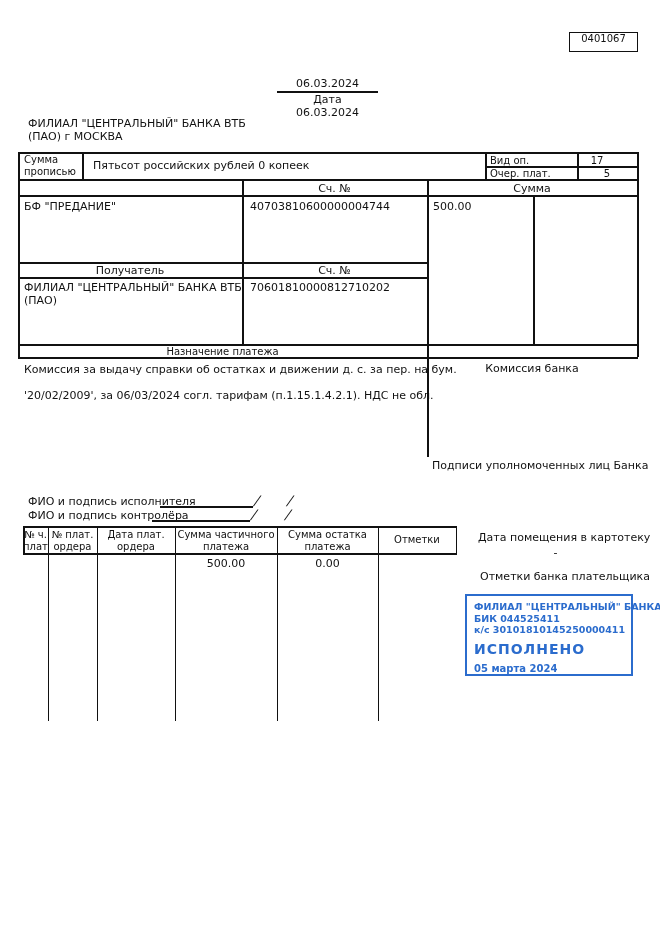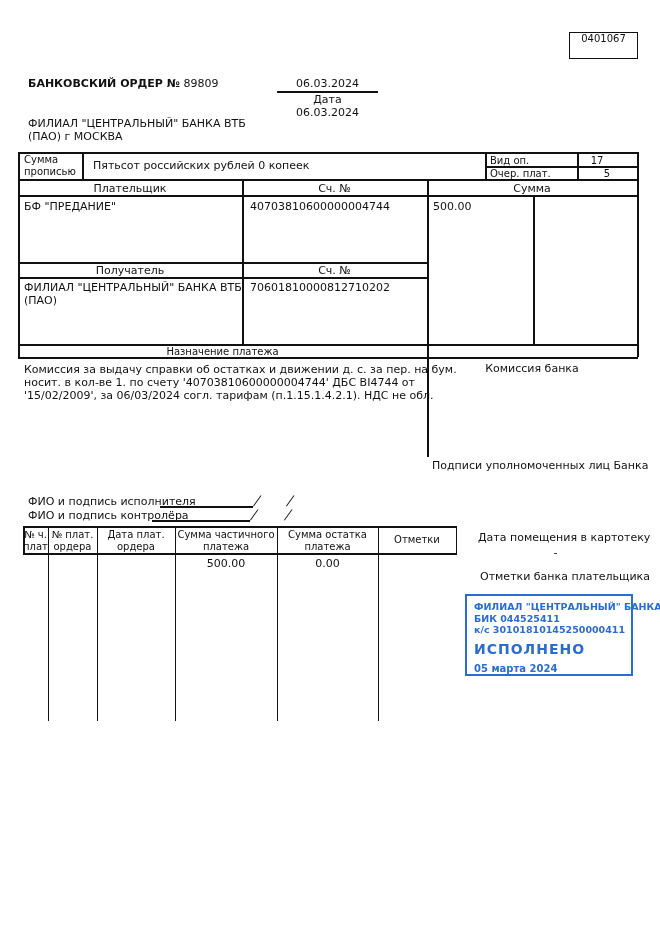--- a/index.html
+++ b/index.html
@@ -15,41 +15,40 @@
   .t{position:absolute;font-size:11px;line-height:13px;white-space:pre;}
   .small{font-size:10px;line-height:11.5px;}
   .ctr{text-align:center;}
   .b{font-weight:bold;}
   .hl{position:absolute;height:1.5px;background:#111;}
   .vl{position:absolute;width:1.5px;background:#111;}
   .vthin{position:absolute;width:1px;background:#111;}
   .ul{position:absolute;height:1.5px;background:#111;}
   .slash{position:absolute;font-size:13px;font-style:italic;transform:skewX(-12deg);}
   #code-box{
-    position:absolute;left:569px;top:32px;width:69px;height:27px;
+    position:absolute;left:569px;top:32px;width:69px;height:20px;
     border:1.8px solid #111;box-sizing:border-box;
     font-size:10px;line-height:11px;text-align:center;
   }
   #stamp{
     position:absolute;left:465px;top:594px;width:168px;height:82px;
     border:2px solid #2b6ccd;box-sizing:border-box;
     color:#2b6ccd;
   }
   .stamp-t{position:absolute;font-size:9.5px;line-height:11px;font-weight:600;white-space:pre;color:#2b6ccd;}
 </style>
 </head>
 <body>
 
 <div id="page">
 
   <div id="code-box">
     <span>0401067</span>
   </div>
 
-  <div class="t" style="left:28px;top:77px;"><span class="b">БАНКОВСКИЙ ОРДЕР №</span><span> <span>89809</span></span></div>
 
   <div class="t ctr" style="left:277px;top:77px;width:101px;">06.03.2024</div>
   <div class="ul" style="left:277px;top:91px;width:101px;"></div>
   <div class="t ctr" style="left:277px;top:93px;width:101px;">Дата</div>
   <div class="t ctr" style="left:277px;top:106px;width:101px;">06.03.2024</div>
 
   <div class="t" style="left:28px;top:117px;">ФИЛИАЛ "ЦЕНТРАЛЬНЫЙ" БАНКА ВТБ</div>
   <div class="t" style="left:28px;top:130px;">(ПАО) г МОСКВА</div>
 
   <div class="hl" style="left:18px;top:152px;width:620px;"></div>
@@ -70,39 +69,37 @@
   <div class="vl" style="left:427px;top:179px;height:278px;"></div>
   <div class="vl" style="left:533px;top:195px;height:149px;"></div>
 
   <div class="t small" style="left:24px;top:154px;"><span>Сумма</span><br><span>прописью</span></div>
   <div class="t" style="left:93px;top:159px;">Пятьсот российских рублей 0 копеек</div>
   <div class="t small" style="left:490px;top:155px;">Вид оп.</div>
   <div class="t small ctr" style="left:577px;top:155px;width:40px;">17</div>
   <div class="t small" style="left:490px;top:168px;">Очер. плат.</div>
   <div class="t small ctr" style="left:577px;top:168px;width:60px;">5</div>
 
-  <div class="t ctr" style="left:18px;top:182px;width:224px;">Плательщик</div>
   <div class="t ctr" style="left:242px;top:182px;width:185px;">Сч. №</div>
   <div class="t ctr" style="left:427px;top:182px;width:210px;">Сумма</div>
 
   <div class="t" style="left:24px;top:200px;">БФ "ПРЕДАНИЕ"</div>
   <div class="t" style="left:250px;top:200px;">40703810600000004744</div>
   <div class="t" style="left:433px;top:200px;">500.00</div>
 
   <div class="t ctr" style="left:18px;top:264px;width:224px;">Получатель</div>
   <div class="t ctr" style="left:242px;top:264px;width:185px;">Сч. №</div>
 
   <div class="t" style="left:24px;top:281px;">ФИЛИАЛ "ЦЕНТРАЛЬНЫЙ" БАНКА ВТБ</div>
   <div class="t" style="left:24px;top:294px;">(ПАО)</div>
   <div class="t" style="left:250px;top:281px;">70601810000812710202</div>
 
   <div class="t small ctr" style="left:18px;top:346px;width:409px;">Назначение платежа</div>
   <div class="t" style="left:24px;top:363px;">Комиссия за выдачу справки об остатках и движении д. с. за пер. на бум.</div>
-  <div class="t" style="left:24px;top:376px;">носит. в кол-ве 1. по счету '40703810600000004744' ДБС ВI4744 от</div>
-  <div class="t" style="left:24px;top:389px;">'15/02/2009', за 06/03/2024 согл. тарифам (п.1.15.1.4.2.1). НДС не обл.</div>
+  <div class="t" style="left:24px;top:389px;">'20/02/2009', за 06/03/2024 согл. тарифам (п.1.15.1.4.2.1). НДС не обл.</div>
 
   <div class="t ctr" style="left:427px;top:362px;width:210px;">Комиссия банка</div>
   <div class="t" style="left:432px;top:459px;">Подписи уполномоченных лиц Банка</div>
 
   <div class="t" style="left:28px;top:495px;">ФИО и подпись исполнителя</div>
   <div class="ul" style="left:160px;top:506px;width:93px;"></div>
   <div class="slash" style="left:255px;top:493px;">/</div>
   <div class="slash" style="left:288px;top:493px;">/</div>
 
   <div class="t" style="left:28px;top:509px;">ФИО и подпись контролёра</div>

